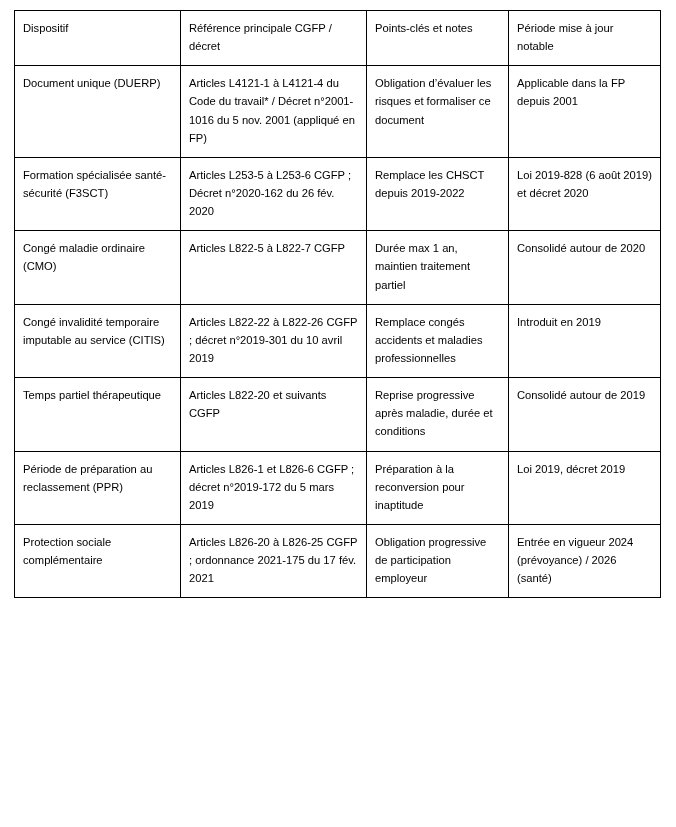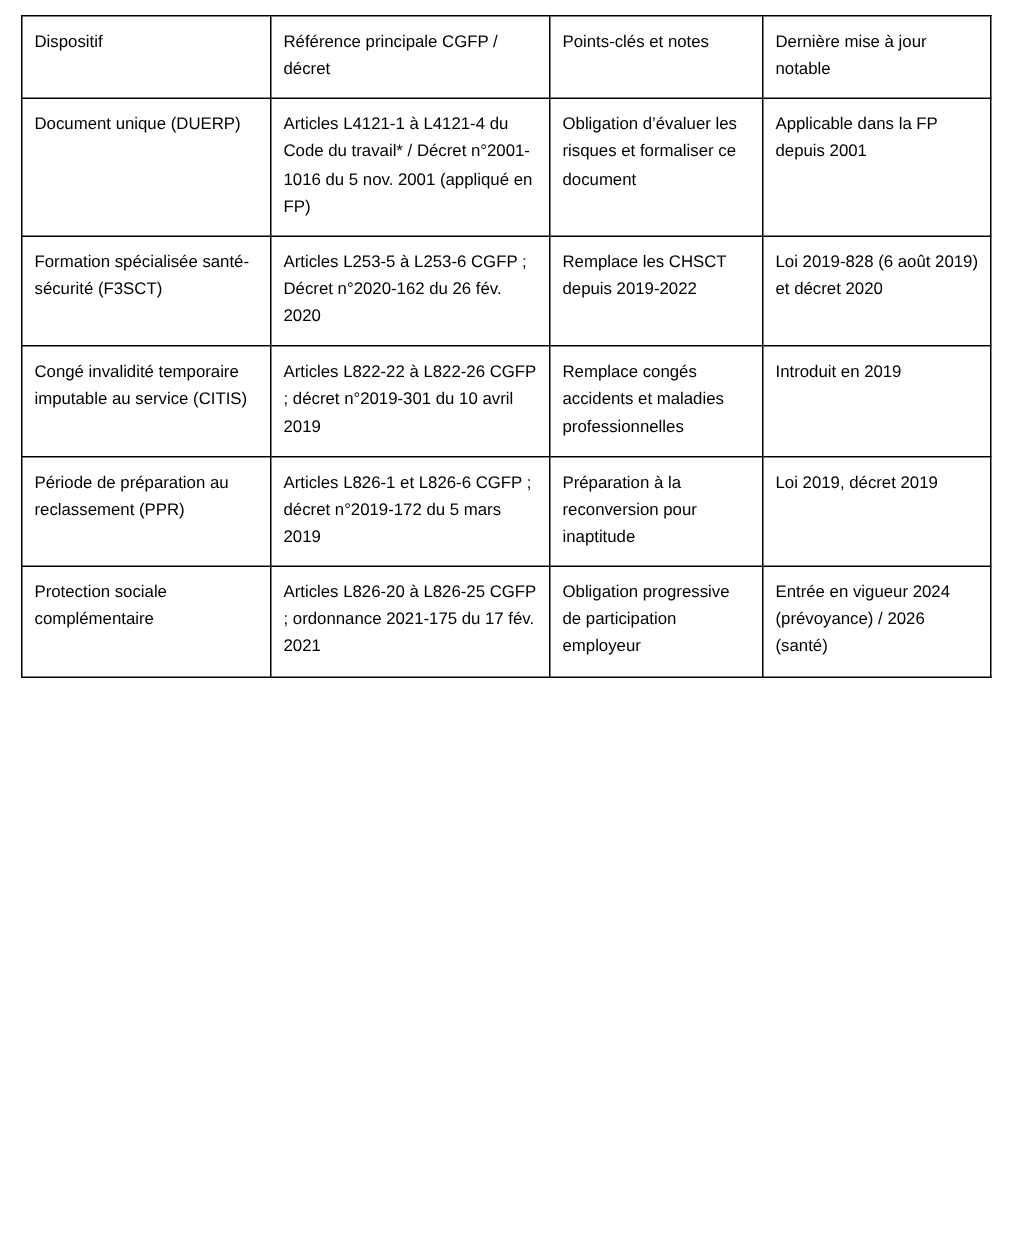--- a/index.html
+++ b/index.html
@@ -59,21 +59,21 @@
         <td>
             <span class="cell-text">Dispositif</span>
           </td>
         <td>
             <span class="cell-text">Référence principale CGFP / décret</span>
           </td>
         <td>
             <span class="cell-text">Points-clés et notes</span>
           </td>
         <td>
-            <span class="cell-text">Dernière mise à jour notable</span>
+            <span class="cell-text">Période mise à jour notable</span>
           </td>
       </tr>
 
       <tr>
         <td>
             <span class="cell-text">Document unique (DUERP)</span>
           </td>
         <td>
             <span class="cell-text">Articles L4121-1 à L4121-4 du Code du travail* / Décret n°2001-1016 du 5 nov. 2001 (appliqué en FP)</span>
           </td>
@@ -94,38 +94,66 @@
           </td>
         <td>
             <span class="cell-text">Remplace les CHSCT depuis 2019-2022</span>
           </td>
         <td>
             <span class="cell-text">Loi 2019-828 (6 août 2019) et décret 2020</span>
           </td>
       </tr>
 
 
+      <tr>
+        <td>
+            <span class="cell-text">Congé maladie ordinaire (CMO)</span>
+          </td>
+        <td>
+            <span class="cell-text">Articles L822-5 à L822-7 CGFP</span>
+          </td>
+        <td>
+            <span class="cell-text">Durée max 1 an, maintien traitement partiel</span>
+          </td>
+        <td>
+            <span class="cell-text">Consolidé autour de 2020</span>
+          </td>
+      </tr>
 
 
 
       <tr>
         <td>
             <span class="cell-text">Congé invalidité temporaire imputable au service (CITIS)</span>
           </td>
         <td>
             <span class="cell-text">Articles L822-22 à L822-26 CGFP ; décret n°2019-301 du 10 avril 2019</span>
           </td>
         <td>
             <span class="cell-text">Remplace congés accidents et maladies professionnelles</span>
           </td>
         <td>
             <span class="cell-text">Introduit en 2019</span>
           </td>
       </tr>
 
+      <tr>
+        <td>
+            <span class="cell-text">Temps partiel thérapeutique</span>
+          </td>
+        <td>
+            <span class="cell-text">Articles L822-20 et suivants CGFP</span>
+          </td>
+        <td>
+            <span class="cell-text">Reprise progressive après maladie, durée et conditions</span>
+          </td>
+        <td>
+            <span class="cell-text">Consolidé autour de 2019</span>
+          </td>
+      </tr>
 
       <tr>
         <td>
             <span class="cell-text">Période de préparation au reclassement (PPR)</span>
           </td>
         <td>
             <span class="cell-text">Articles L826-1 et L826-6 CGFP ; décret n°2019-172 du 5 mars 2019</span>
           </td>
         <td>
             <span class="cell-text">Préparation à la reconversion pour inaptitude</span>

